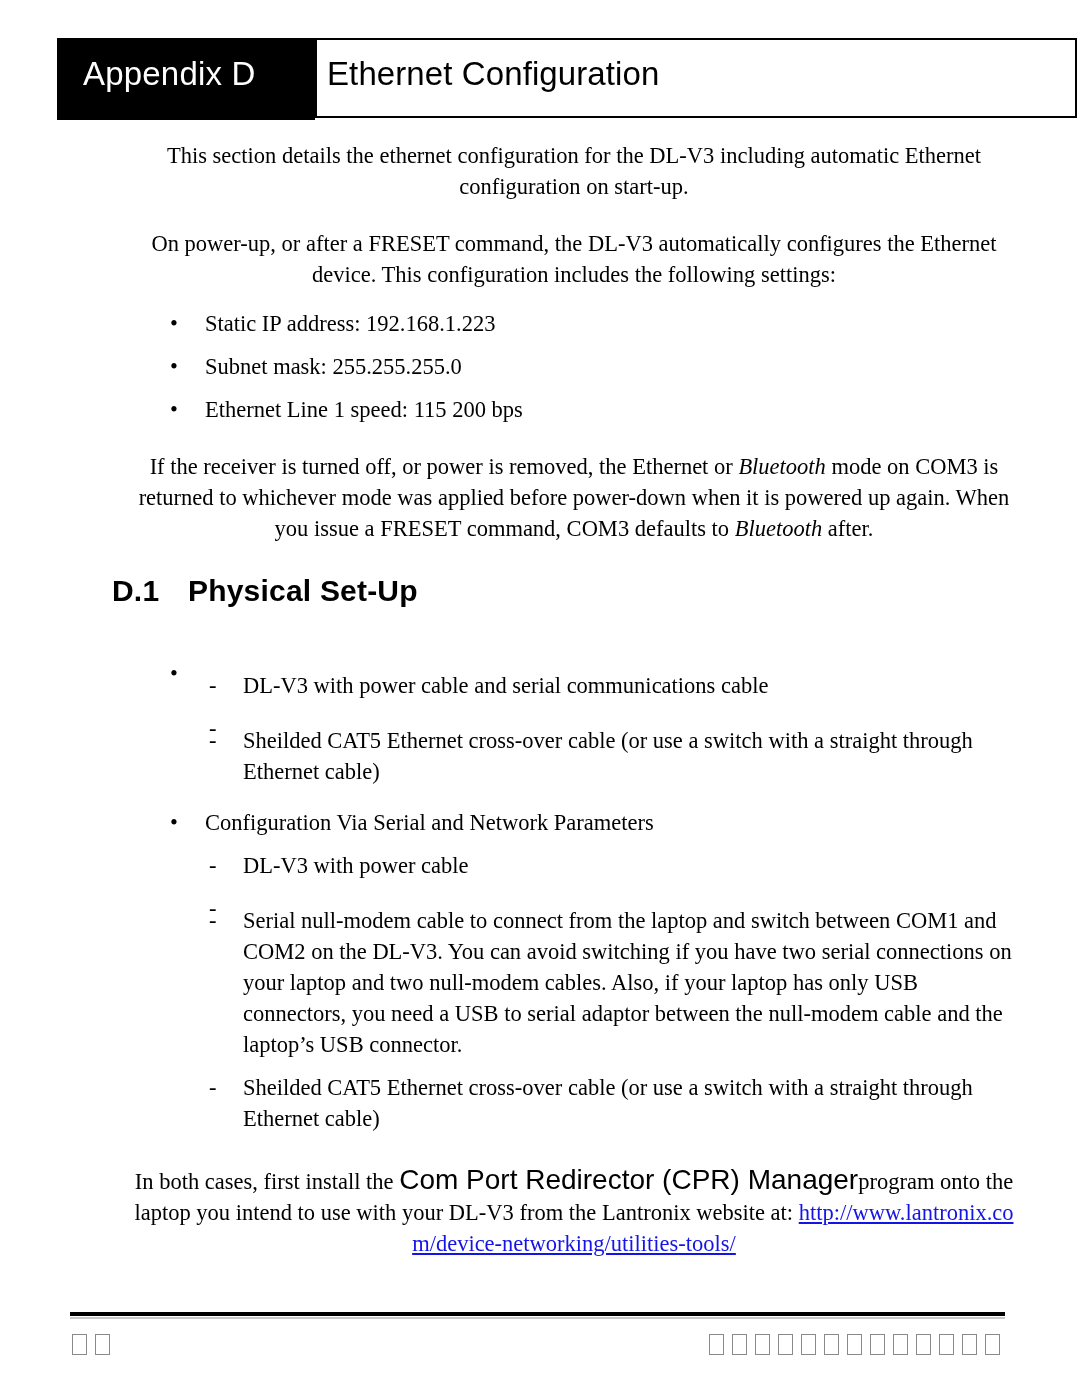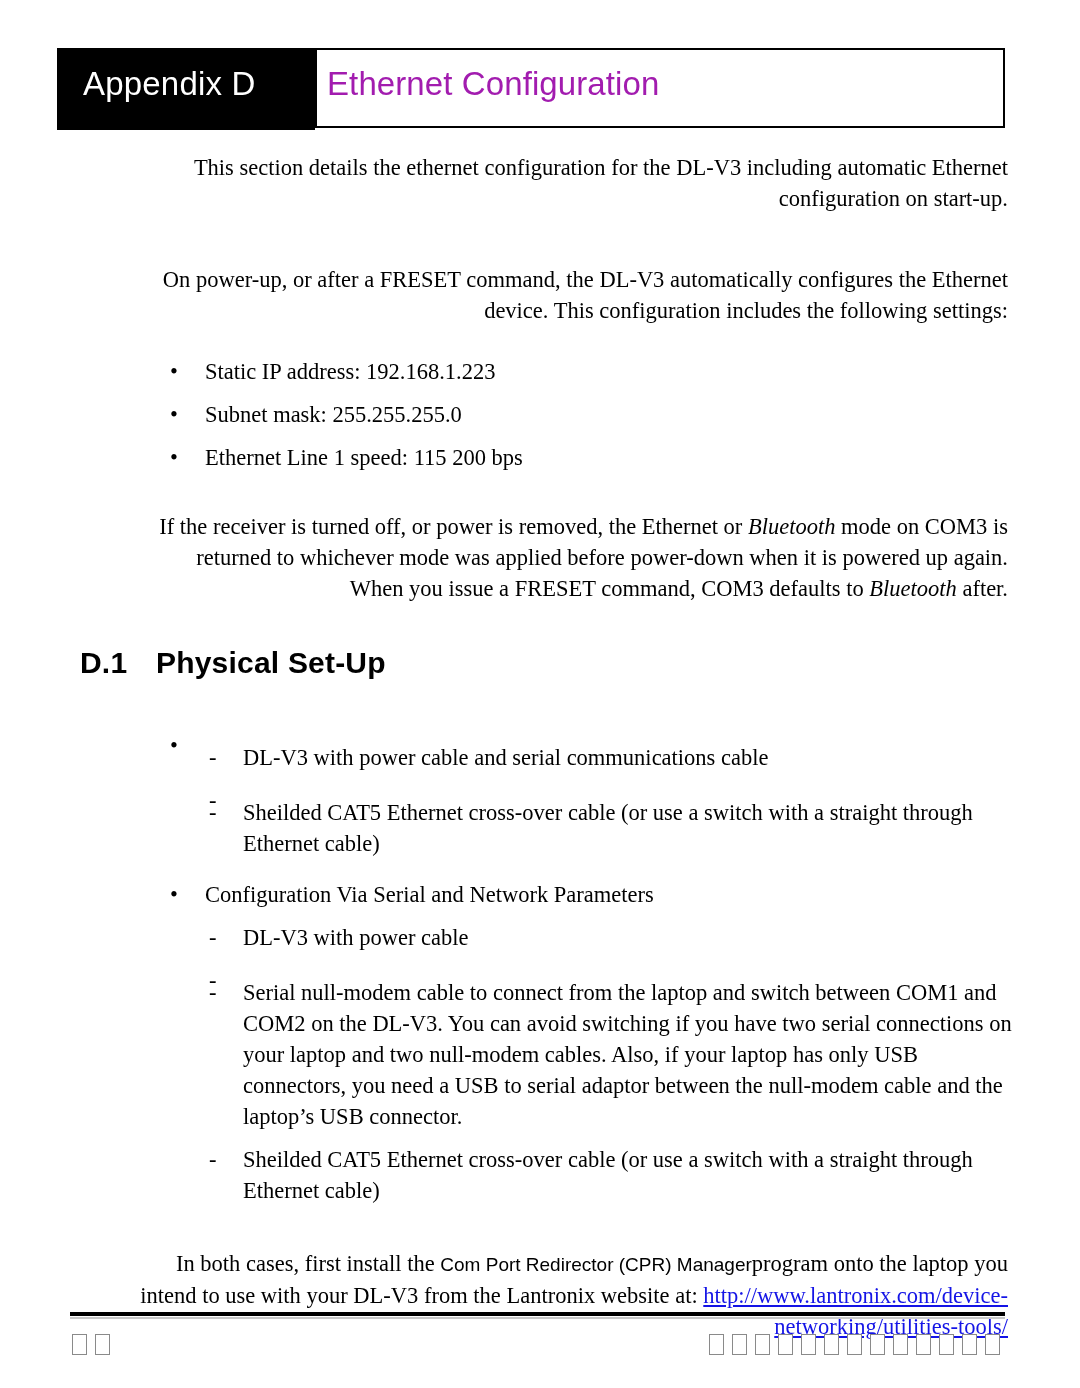--- a/index.html
+++ b/index.html
@@ -13,22 +13,22 @@
     position: relative;
     font-family: "Liberation Serif", serif;
     color: #000000;
     overflow: hidden;
   }
 
   
   .header-band {
     position: absolute;
     left: 57px;
-    top: 48px;
-    width: 948px;
+    top: 38px;
+    width: 1020px;
     height: 82px;
   }
   .header-title-box {
     position: absolute;
     left: 258px;
     top: 0;
     right: 0;
     height: 80px;
     border: 2px solid #000000;
     background: #ffffff;
@@ -50,53 +50,53 @@
     font-family: "Liberation Sans", sans-serif;
     font-size: 33px;
     font-weight: 500;
     letter-spacing: 0.2px;
     white-space: nowrap;
   }
   .header-chapter-label {
     position: absolute;
     left: 270px;
     top: 17px;
-    color: #a21caf;
+    color: #000000;
     font-family: "Liberation Sans", sans-serif;
     font-size: 33px;
     font-weight: 500;
     letter-spacing: 0.1px;
     white-space: nowrap;
   }
 
   
   .content {
     position: absolute;
     left: 0;
     top: 140px;
     width: 1080px;
   }
 
   p.body-para {
-    margin: 12px;
+    margin: 0;
     padding: 0 60px 0 128px;
     font-size: 22.5px;
     line-height: 31px;
-    text-align: right;
+    text-align: center;
   }
   .gap-12 { height: 12px; }
   .gap-18 { height: 18px; }
   .gap-20 { height: 20px; }
   .gap-26 { height: 26px; }
   .gap-30 { height: 30px; }
 
   
   .section-heading {
     margin: 0;
-    padding-left: 80px;
+    padding-left: 112px;
     font-family: "Liberation Sans", sans-serif;
     font-size: 30px;
     font-weight: 600;
     letter-spacing: 0.2px;
     white-space: nowrap;
   }
   .section-heading .num {
     display: inline-block;
     width: 76px;
   }
@@ -127,21 +127,21 @@
     position: absolute;
     left: 209px;
     top: 0;
     font-size: 22.5px;
     line-height: 31px;
   }
 
   em.it { font-style: italic; }
   .sans-inline {
     font-family: "Liberation Sans", sans-serif;
-    font-size: 19px;
+    font-size: 28px;
   }
   a.doc-link {
     color: #1414e6;
     text-decoration: underline;
     word-break: break-all;
   }
 
   
   .footer {
     position: absolute;

